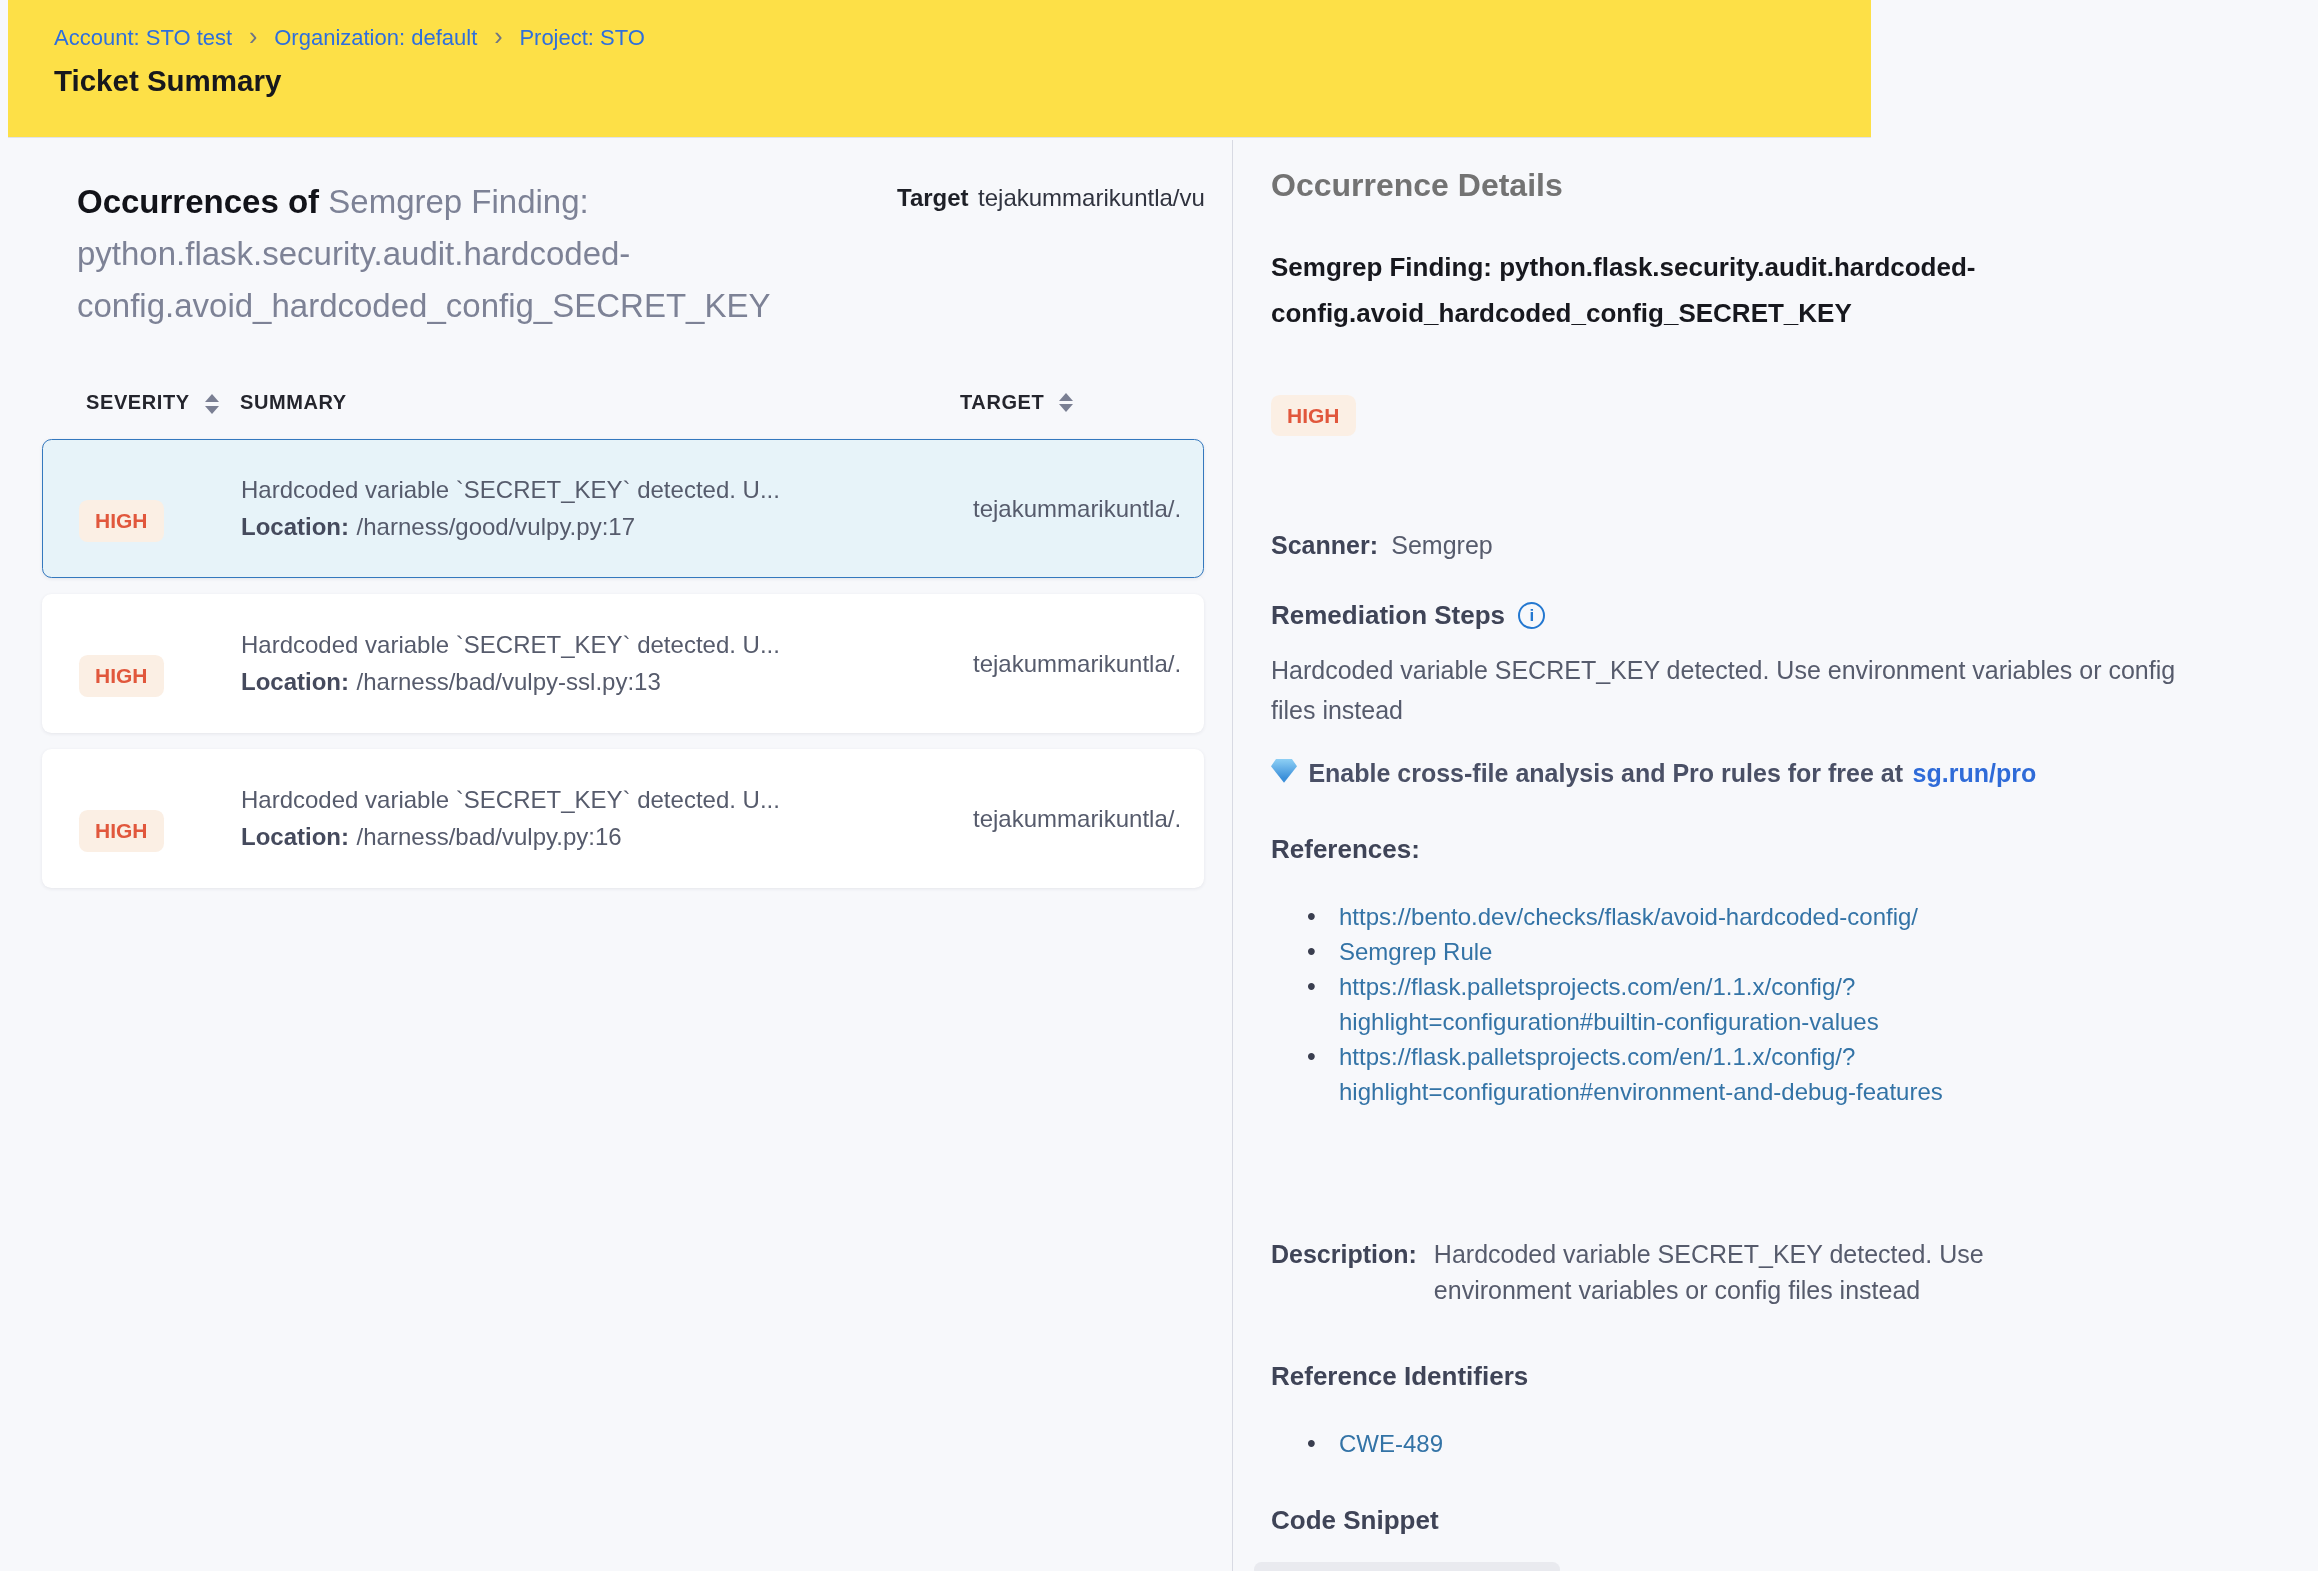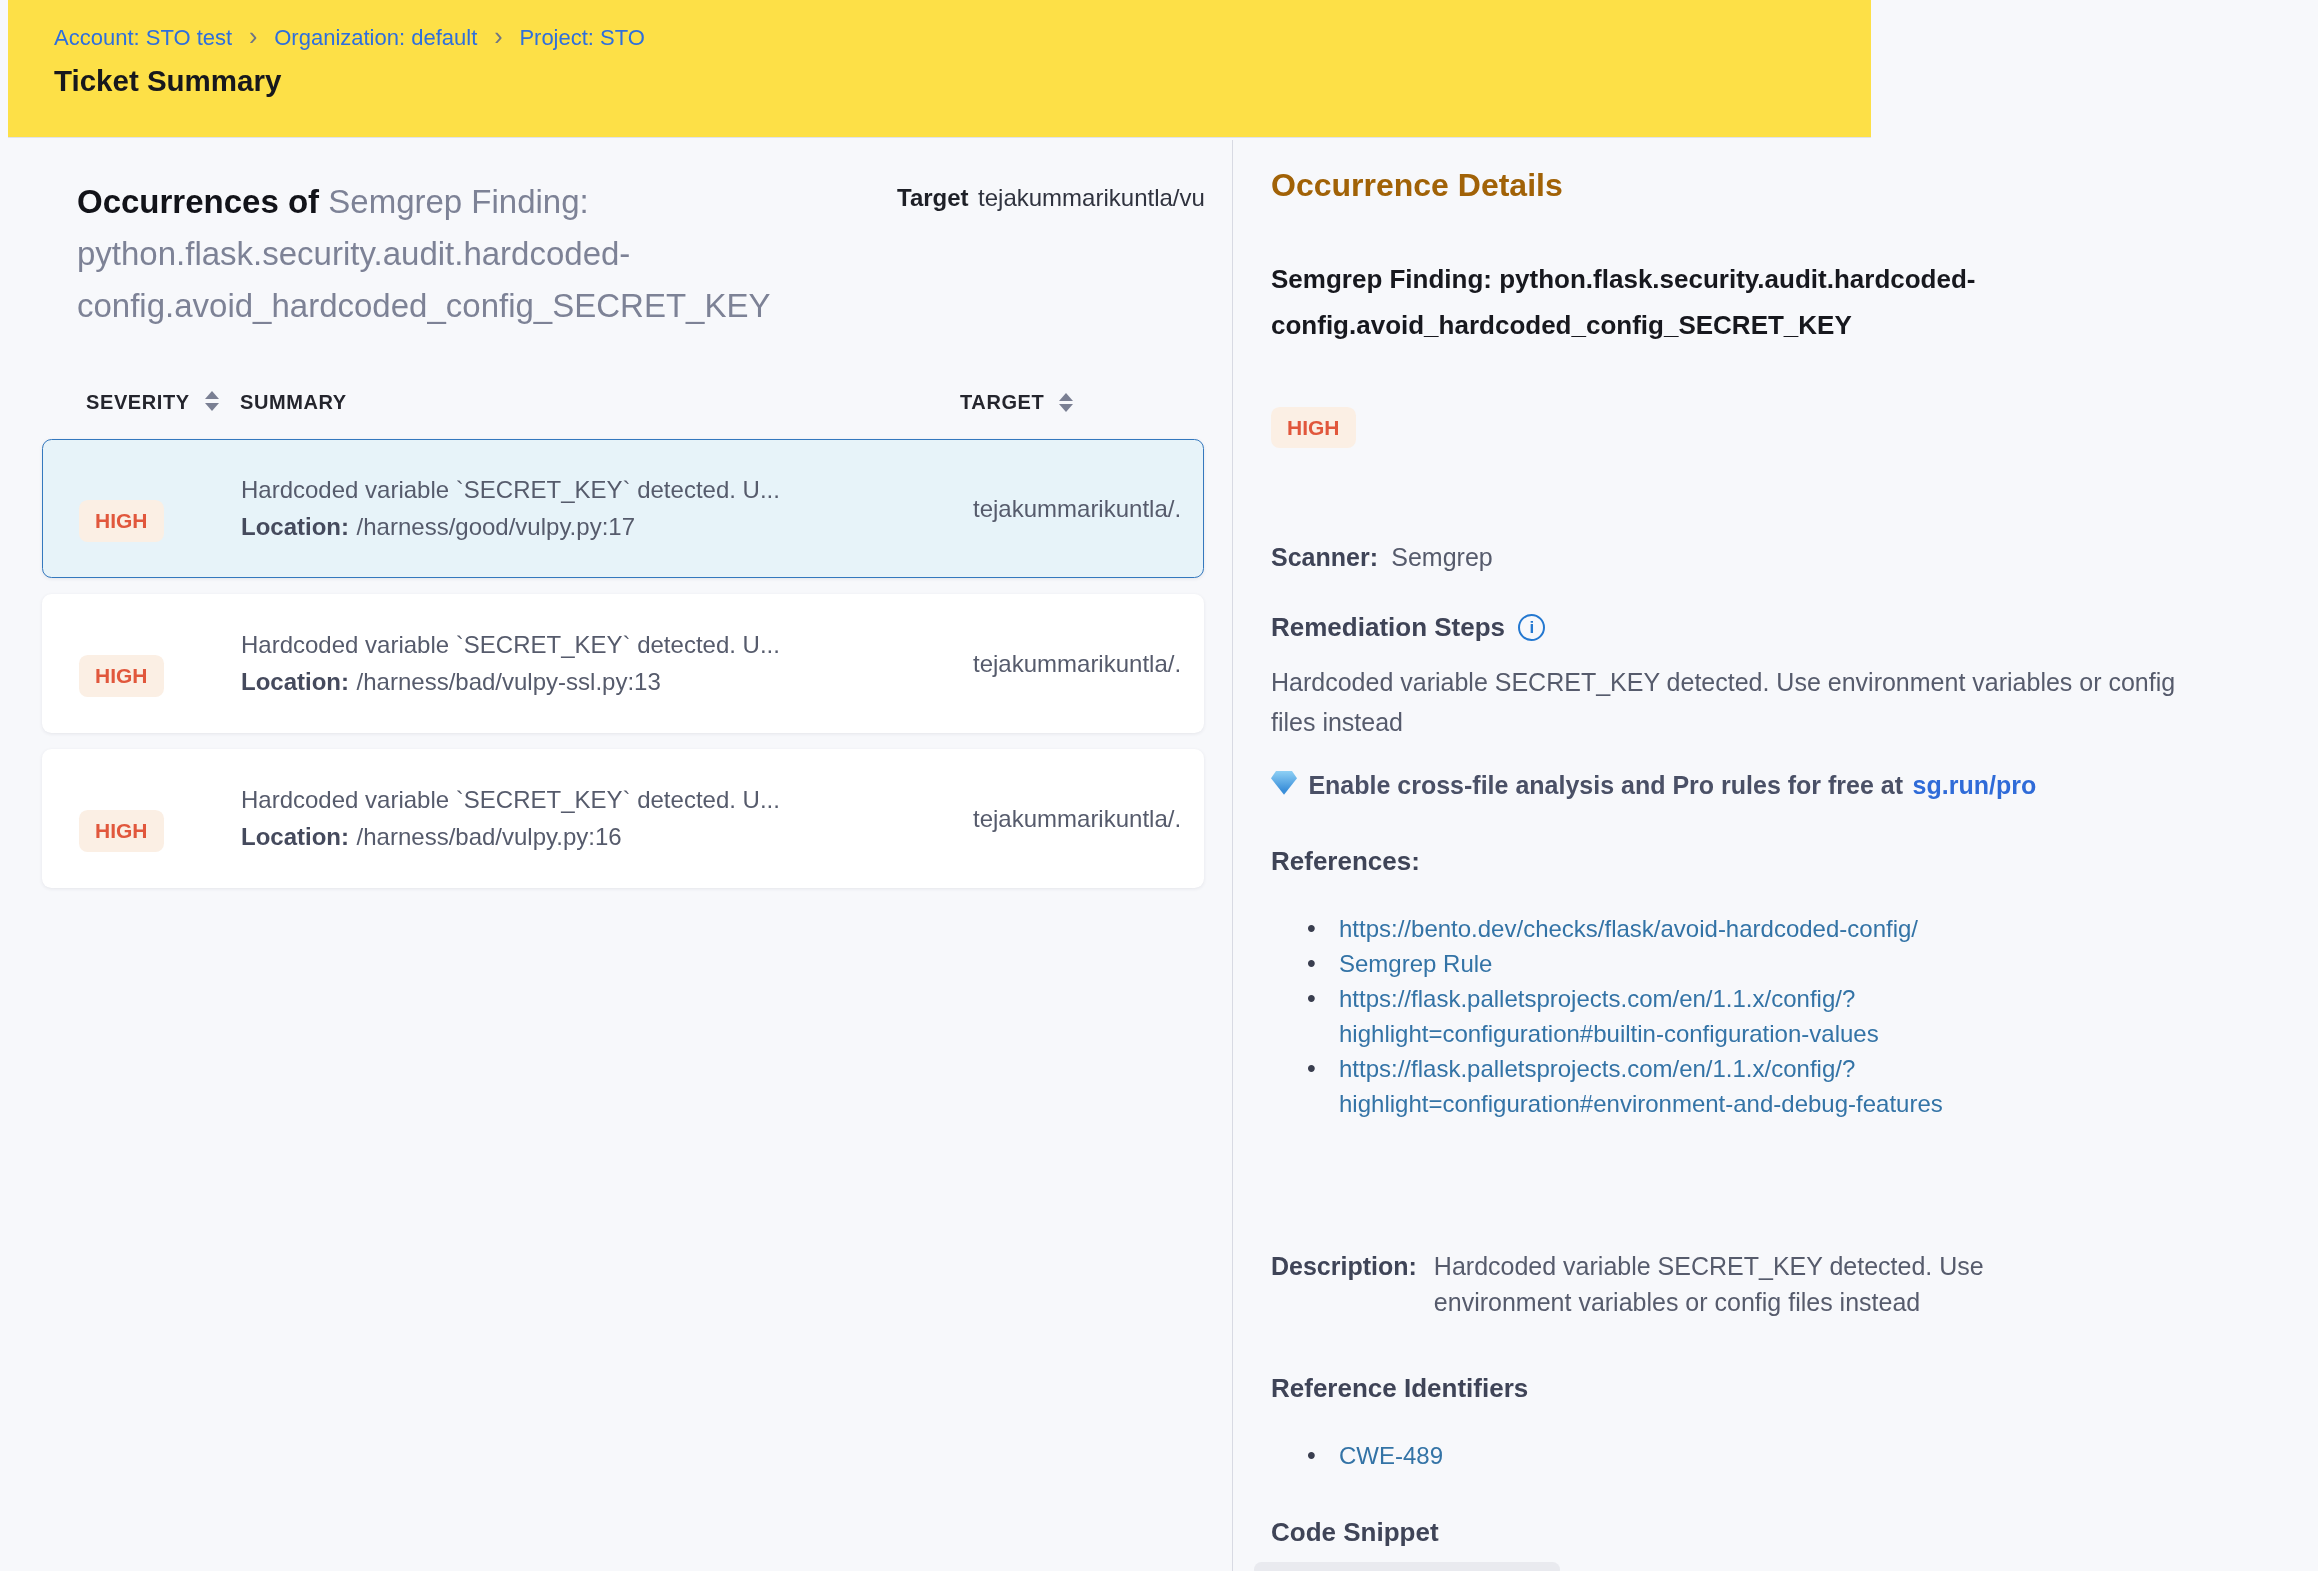--- a/index.html
+++ b/index.html
@@ -24,21 +24,21 @@
   
   .occ-head-row { display:flex; padding:0 0 0 65px; }
   .occ-heading { flex:0 0 820px; font-size:33px; line-height:52px; font-weight:400; color:var(--muted_gray,#7D8296); }
   .occ-heading b { color:#121319; font-weight:700; }
   .target-summary { flex:1; overflow:hidden; white-space:nowrap; padding-top:7.6px; font-size:24px; color:#30333F; }
   .target-summary b { color:#1E2027; font-weight:700; margin-right:9.5px; }
 
   
   .tbl-header { display:flex; align-items:center; margin:59px 28.5px 25px 30px;
     font-size:20px; font-weight:700; letter-spacing:0.6px; color:#24252D; }
-  .th-sev { flex:0 0 198px; padding-left:44px; display:flex; align-items:flex-start; }
+  .th-sev { flex:0 0 198px; padding-left:44px; display:flex; align-items:flex-end; }
   .th-sum { flex:0 0 720px; }
   .th-tgt { flex:1; display:flex; align-items:center; }
   .sort-icon { display:inline-flex; flex-direction:column; gap:3.8px; margin-left:15px; cursor:pointer; }
   .sort-icon i { display:block; width:0; height:0; border-left:7.6px solid transparent; border-right:7.6px solid transparent; }
   .sort-icon .up   { border-bottom:8.6px solid #7A7F93; }
   .sort-icon .down { border-top:8.6px solid #7A7F93; }
 
   .row-list { display:flex; flex-direction:column; gap:16px; margin:0 28.5px 0 30px; }
   .occ-row { display:flex; align-items:center; height:139px; background:#fff; border-radius:9.5px;
     border:1.9px solid transparent; box-shadow:0 1px 3.8px rgba(40,41,61,.09); cursor:pointer; }
@@ -46,21 +46,21 @@
   .cell-sev { flex:0 0 198px; padding-left:36px; }
   .cell-sum { flex:0 0 732px; }
   .cell-tgt { flex:1; overflow:hidden; white-space:nowrap; font-size:24px; color:#565B6C; }
   .sev-badge { display:inline-block; padding:8.6px 16px; border-radius:8.6px; font-size:21px; font-weight:700;
     color:var(--severity_high_text,#E1573C); background:var(--severity_high_bg,#FBEFE4);margin-top:25px; }
   .sum-line1 { font-size:24px; color:#565B6C; margin-bottom:9.5px; }
   .sum-line2 { font-size:24px; color:#565B6C; }
   .sum-line2 b { color:#454A5D; font-weight:700; margin-right:7.6px; }
 
   
-  .details-heading { font-size:32px; font-weight:700; color:#a16207; margin-bottom:52px; }
+  .details-heading { font-size:32px; font-weight:700; color:#737373; margin-bottom:40px; }
   .finding-title { font-size:26px; font-weight:700; line-height:46px; color:#17181E; max-width:961px; margin-bottom:34px; }
   .details-badge { margin-bottom:95px; }
 
   .kv-row { font-size:25px; color:#565B6C; margin-bottom:40px; }
   .kv-row b { color:#3F4457; font-weight:700; margin-right:13.3px; }
 
   .section-label { font-size:26px; font-weight:700; color:#3F4457; display:flex; align-items:center; gap:13.3px; }
   .info-icon { width:27px; height:27px; border:2.4px solid #2478D0; border-radius:50%; color:#2478D0;
     display:inline-flex; align-items:center; justify-content:center; font-size:17px; font-weight:700; cursor:pointer; }
   .remediation-text { font-size:25px; line-height:40px; color:#565B6C; max-width:942px; margin-top:19px; margin-bottom:28.5px; }

